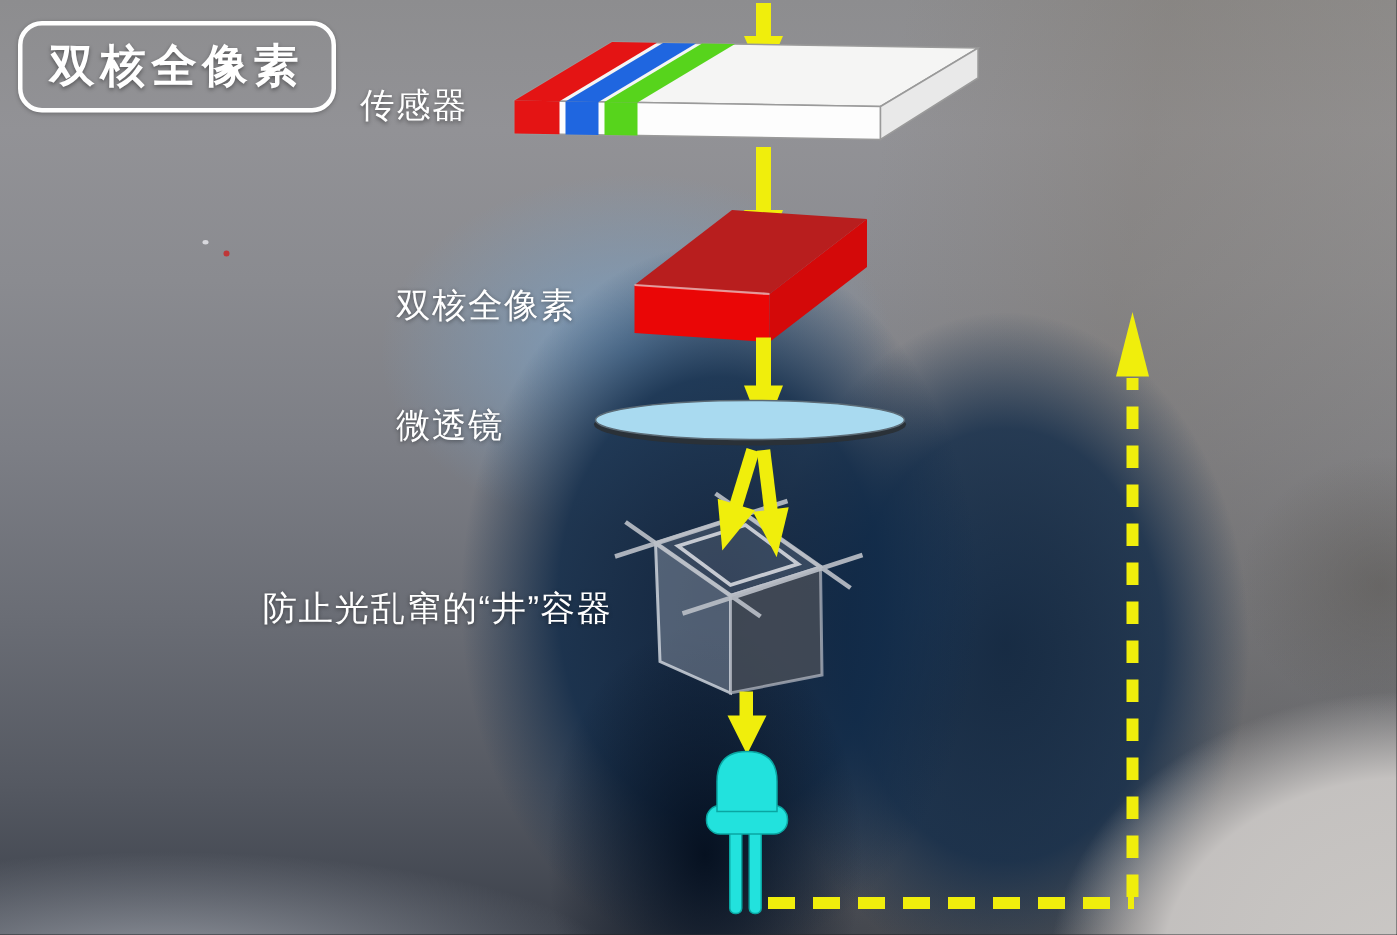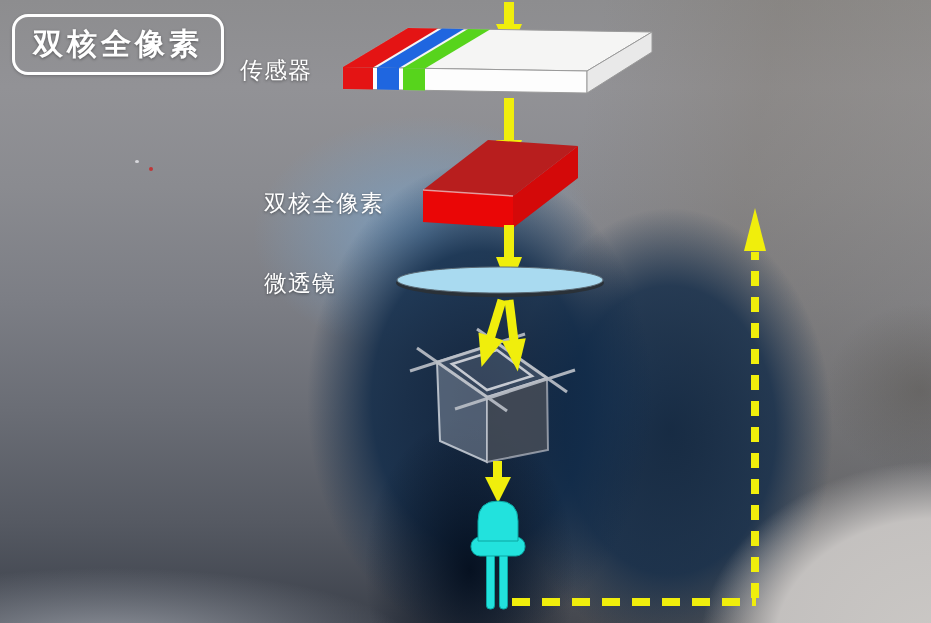--- a/index.html
+++ b/index.html
@@ -139,15 +139,16 @@
     </g>
   </svg>
 
   <div class="title-box">
     <span class="title-text">双核全像素</span>
   </div>
 
   <div class="label" style="left:240px;top:55px;">传感器</div>
   <div class="label" style="left:264px;top:188px;">双核全像素</div>
   <div class="label" style="left:264px;top:268px;">微透镜</div>
+  <div class="label" style="left:175px;top:390px;">防止光乱窜的“井”容器</div>
 
 
 </div>
 
 </body></html>

